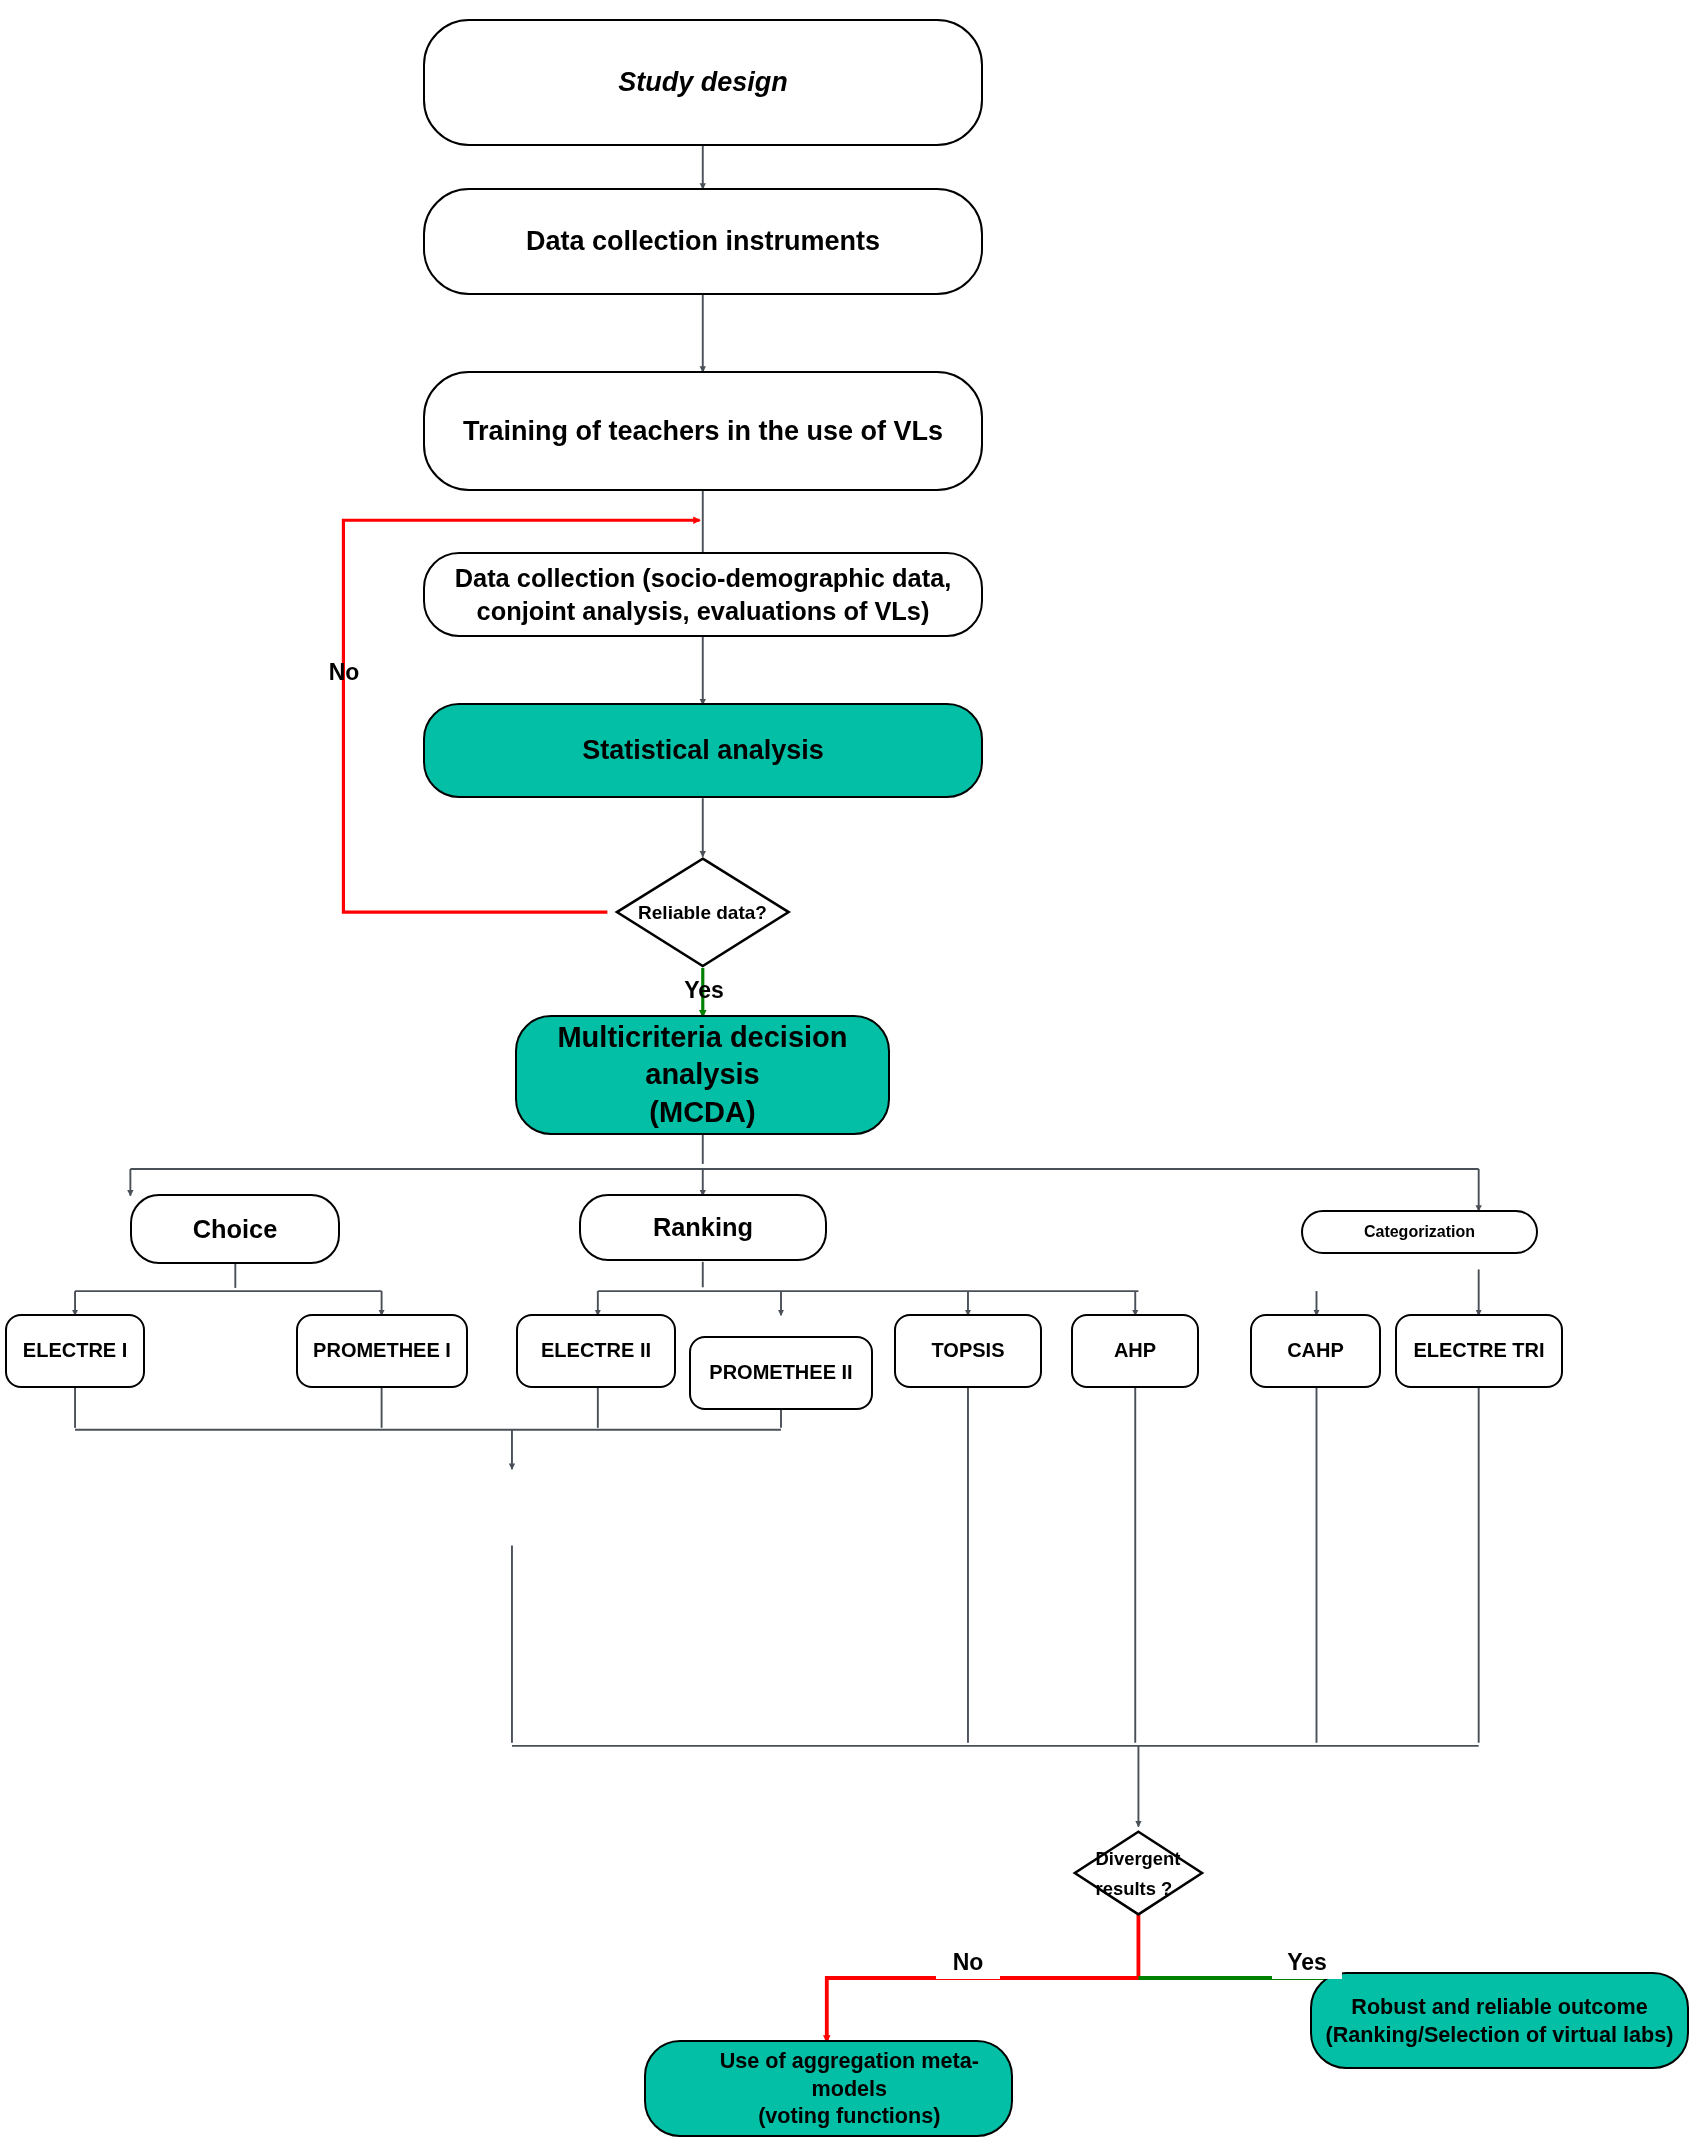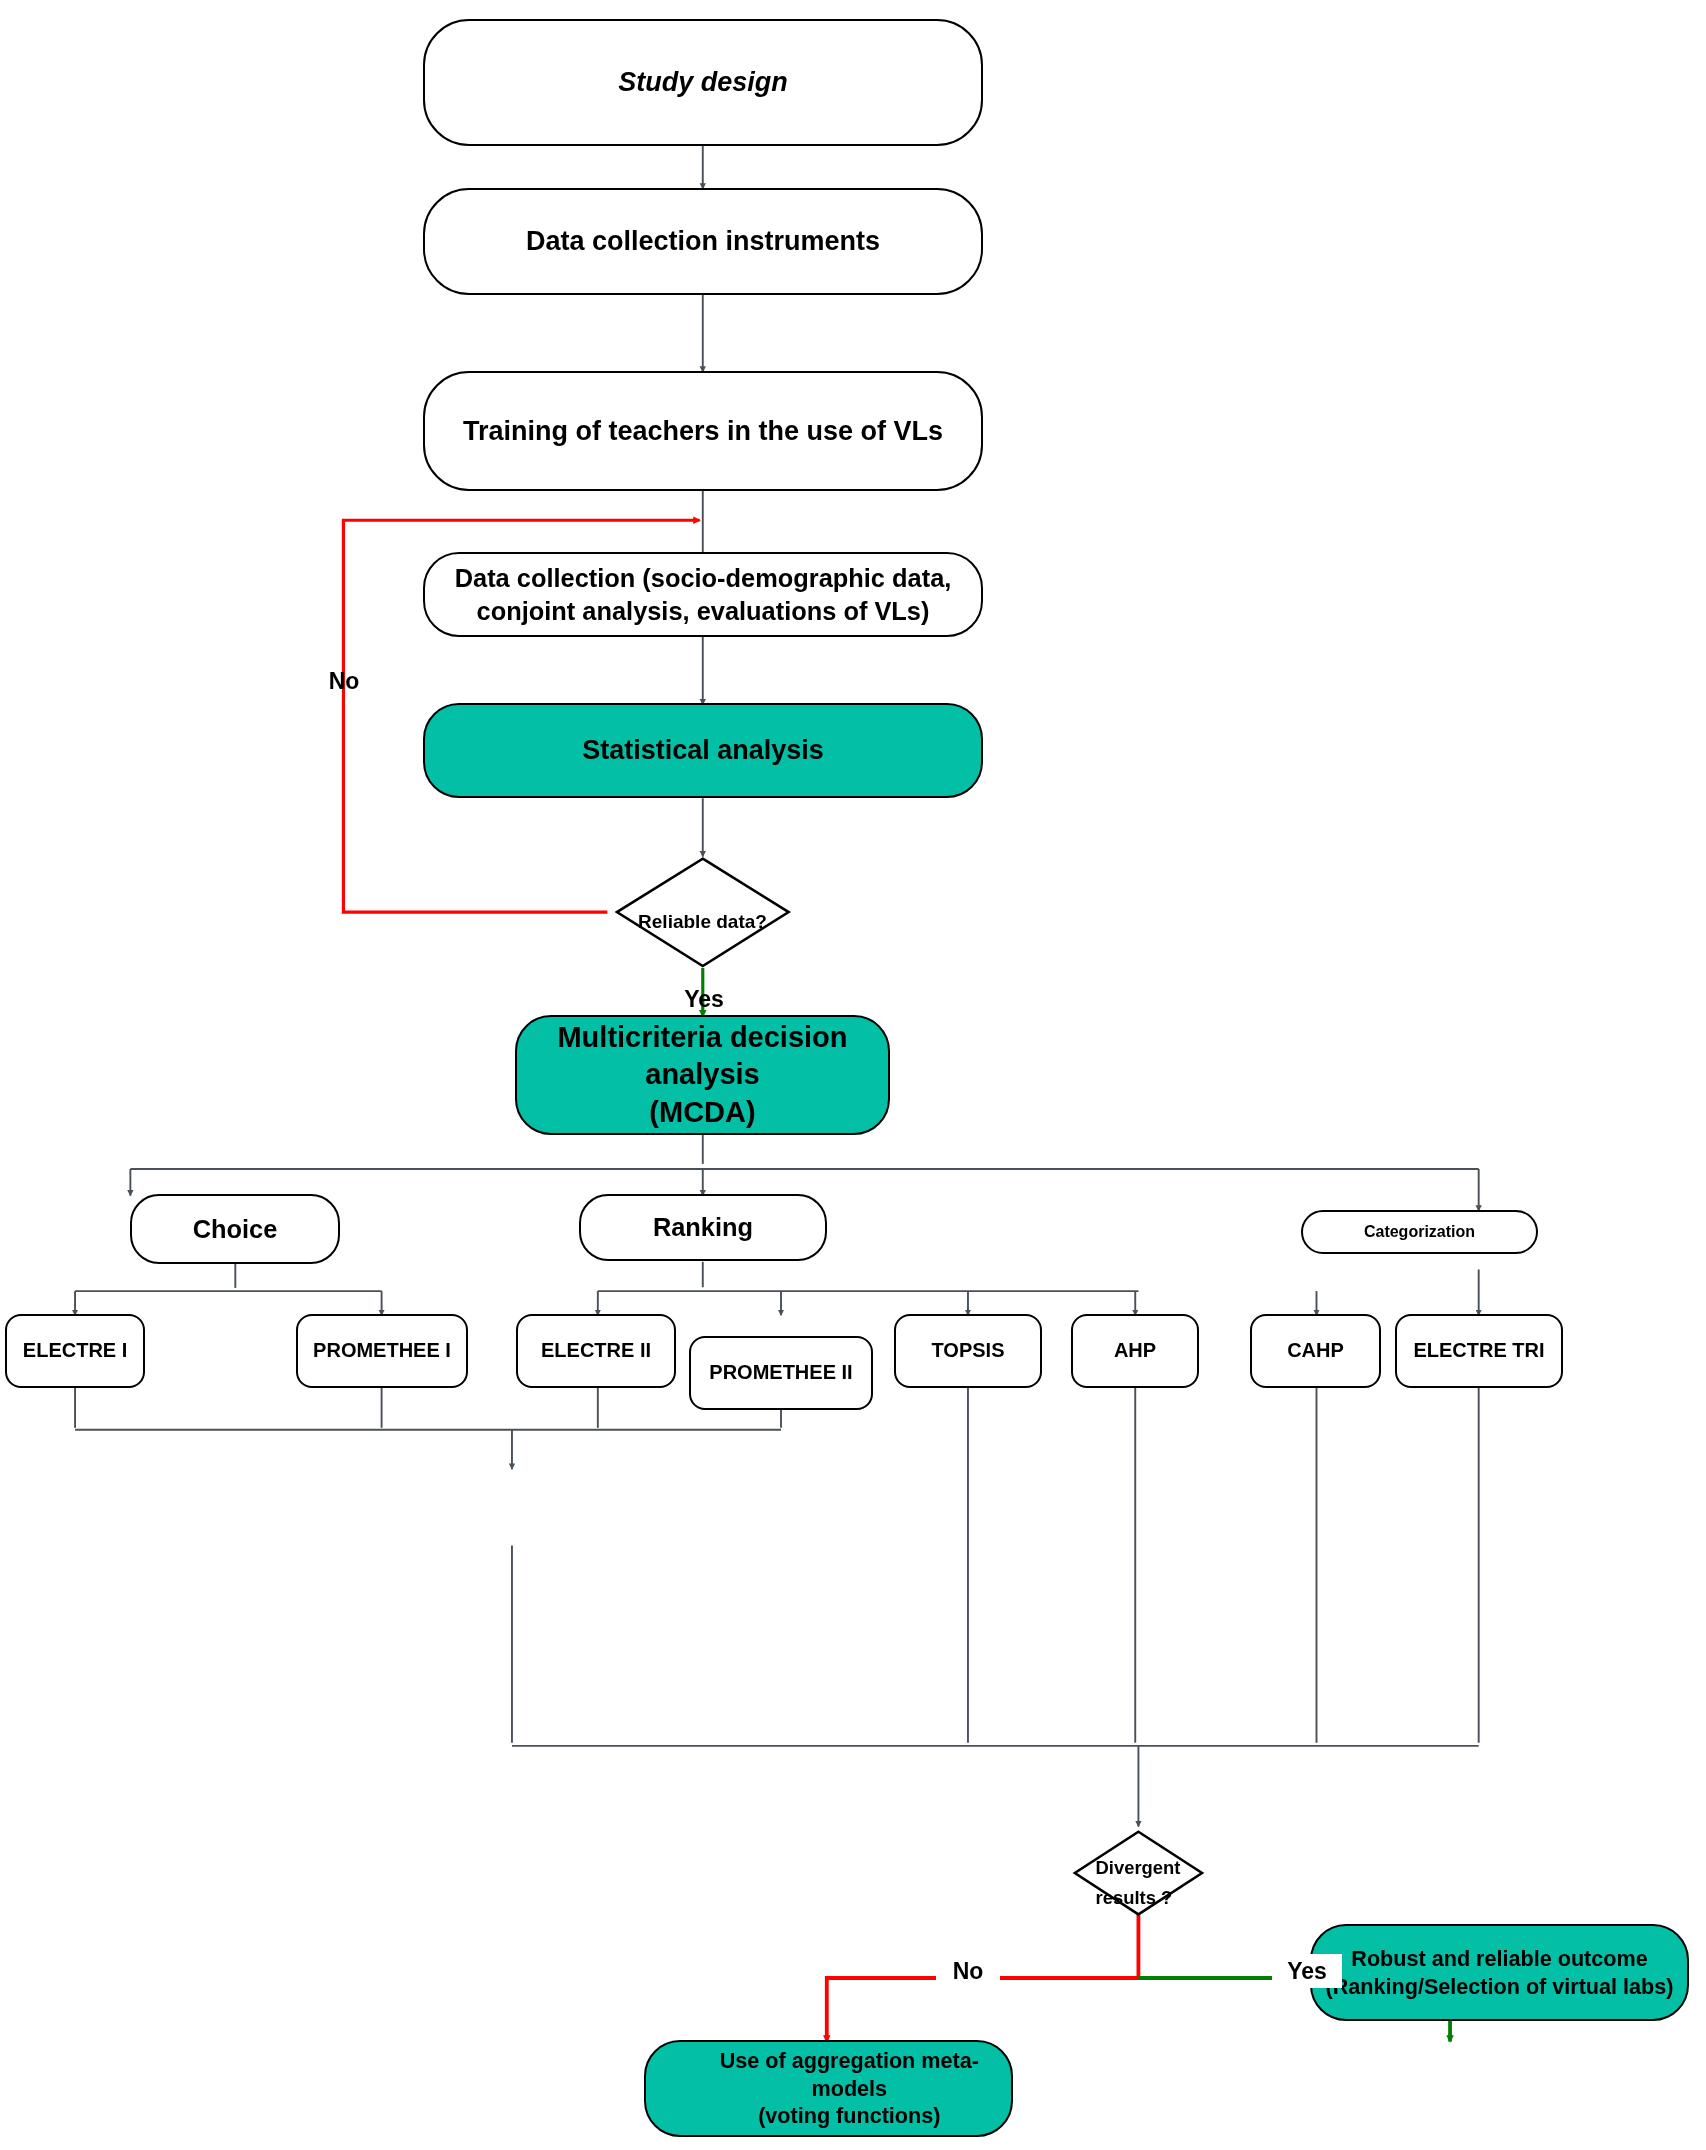--- a/index.html
+++ b/index.html
@@ -9,21 +9,21 @@
   .node{position:absolute;box-sizing:border-box;display:flex;align-items:center;justify-content:center;
         text-align:center;border:2.5px solid #000;background:#ffffff;color:#000;font-weight:bold;
         line-height:1.28;padding:3.8px 6.4px;}
   .node.rounded{border-radius:46px;}
   .node.pill{border-radius:36px;}
   .node.cat{border-radius:29px;}
   .node.meth{border-radius:16px;text-align:center;}
   .node.teal{background:#02BFA5;}
   .lbl{white-space:pre-line;}
   .edge-label{position:absolute;font-weight:bold;color:#000;background:transparent;
-              display:flex;align-items:center;justify-content:center;margin-top:9px;}
+              display:flex;align-items:center;justify-content:center;}
 </style>
 </head>
 <body>
 
 <div id="stage">
 
   <svg id="svg-layer" viewBox="0 0 2684 3382" xmlns="http://www.w3.org/2000/svg">
     <defs>
       <marker id="ah" markerWidth="12" markerHeight="12" refX="9" refY="5" orient="auto" markerUnits="userSpaceOnUse">
         <path d="M0,0 L10,5 L0,10 z" fill="#4a5058"></path>
@@ -180,21 +180,21 @@
   <div class="edge-label" style="left:1068px;top:1843px;width:140px;height:61px;font-size:18.4px;line-height:1.6;">
     <span class="lbl">Divergent
 results ?</span>
   </div>
 
   <div class="node pill teal" style="left:644px;top:2040px;width:369px;height:97px;font-size:21.6px;padding-left:48px;">
     <span class="lbl">Use of aggregation meta-models
 (voting functions)</span>
   </div>
 
-  <div class="node pill teal" style="left:1310px;top:1924px;width:379px;height:97px;font-size:21.6px;">
+  <div class="node pill teal" style="left:1310px;top:1972px;width:379px;height:97px;font-size:21.6px;">
     <span class="lbl">Robust and reliable outcome
 (Ranking/Selection of virtual labs)</span>
   </div>
 
   <div class="edge-label" style="left:312px;top:655px;width:64px;height:34px;font-size:23px;">
     <span>No</span>
   </div>
 
   <div class="edge-label" style="left:672px;top:973px;width:64px;height:34px;font-size:23px;">
     <span>Yes</span>

